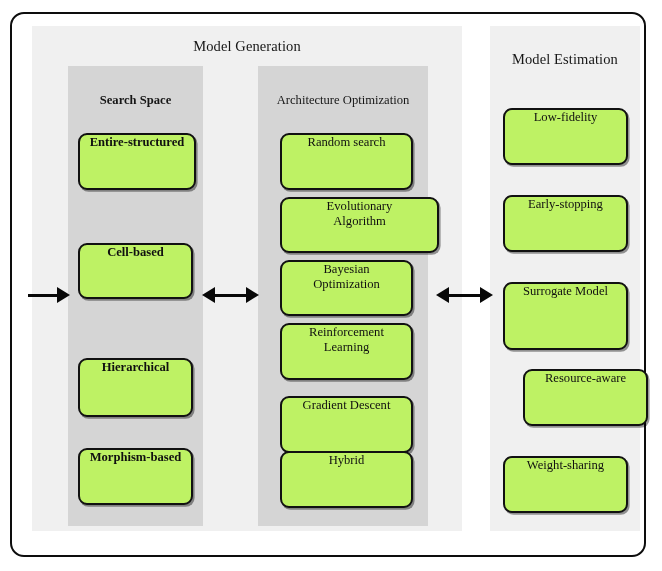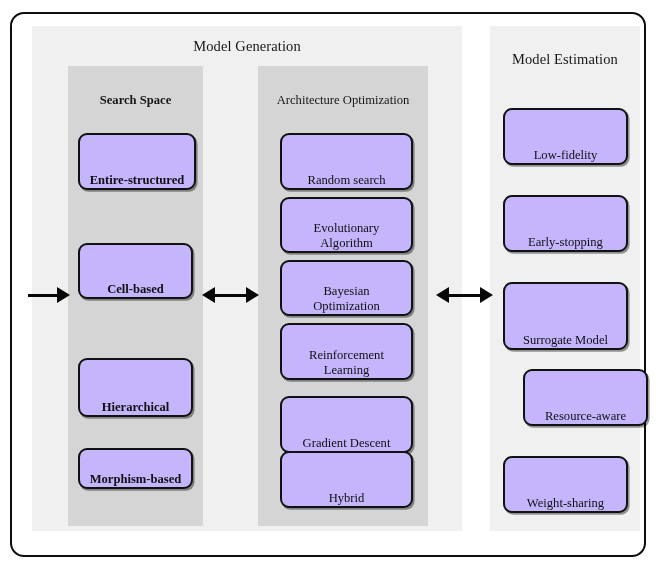--- a/index.html
+++ b/index.html
@@ -71,27 +71,27 @@
     text-align: center;
     font-size: 12.6px;
     color: #161616;
     white-space: nowrap;
     top: 27px;
   }
 
   
   .node {
     position: absolute;
-    background: #c4b5fd;
+    background: #bef264;
     border: 2.1px solid #111111;
     border-radius: 9px;
     box-sizing: border-box;
     box-shadow: 1.6px 1.8px 0 rgba(0,0,0,0.40);
     display: flex;
-    align-items: flex-end;
+    align-items: flex-start;
     justify-content: center;
     text-align: center;
     font-size: 12.6px;
     line-height: 1.18;
     color: #101010;
     padding: 0 3px;
   }
   .node span { display: block; white-space: pre-line; }
 
   
@@ -124,32 +124,32 @@
 
       <div class="node" style="left:10px; top:67px; width:118px; height:57px;">
         <span>Entire-structured</span>
       </div>
       <div class="node" style="left:10px; top:177px; width:115px; height:56px;">
         <span>Cell-based</span>
       </div>
       <div class="node" style="left:10px; top:292px; width:115px; height:59px;">
         <span>Hierarchical</span>
       </div>
-      <div class="node" style="left:10px; top:382px; width:115px; height:41px;">
+      <div class="node" style="left:10px; top:382px; width:115px; height:57px;">
         <span>Morphism-based</span>
       </div>
     </div>
 
     <div class="column col-arch" style="left:226px; top:40px;">
       <div class="column-title">Architecture Optimization</div>
 
       <div class="node" style="left:22px; top:67px; width:133px; height:57px;">
         <span>Random search</span>
       </div>
-      <div class="node" style="left:22px; top:131px; width:133px; height:56px;">
+      <div class="node" style="left:22px; top:131px; width:159px; height:56px;">
         <span>Evolutionary
 Algorithm</span>
       </div>
       <div class="node" style="left:22px; top:194px; width:133px; height:56px;">
         <span>Bayesian
 Optimization</span>
       </div>
       <div class="node" style="left:22px; top:257px; width:133px; height:57px;">
         <span>Reinforcement
 Learning</span>

